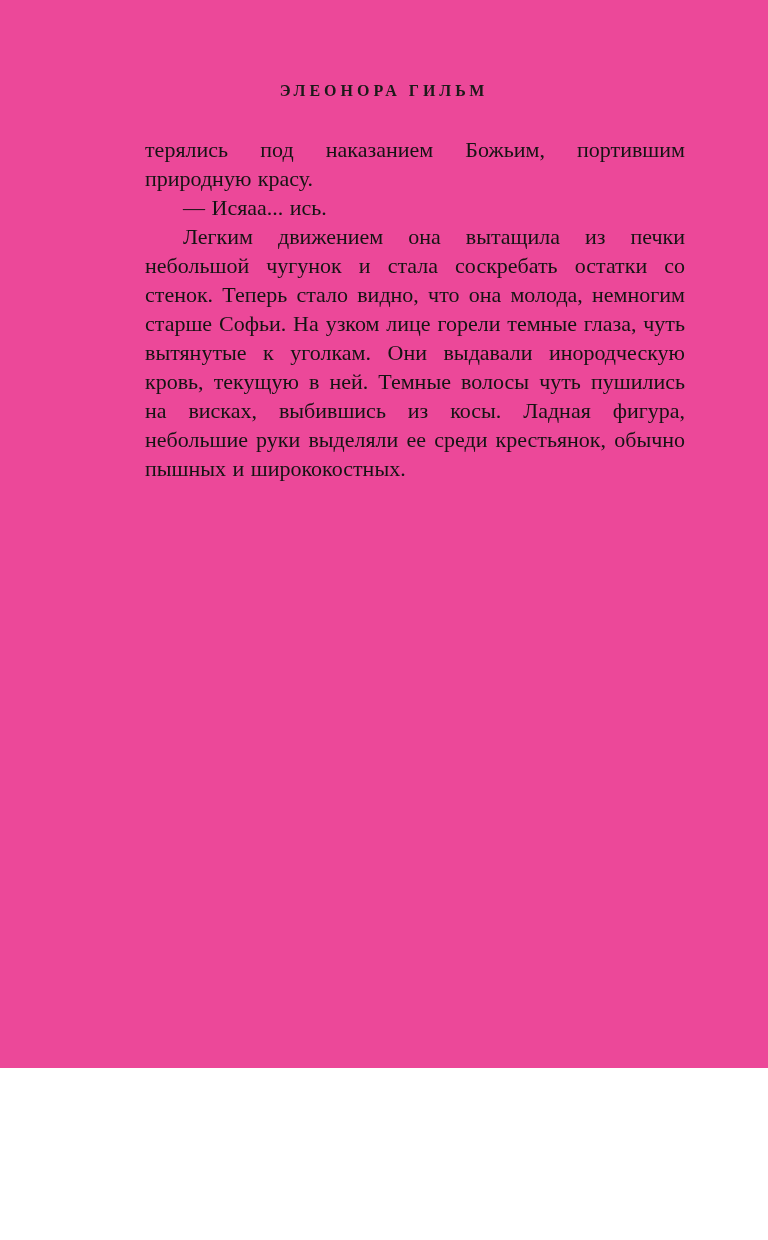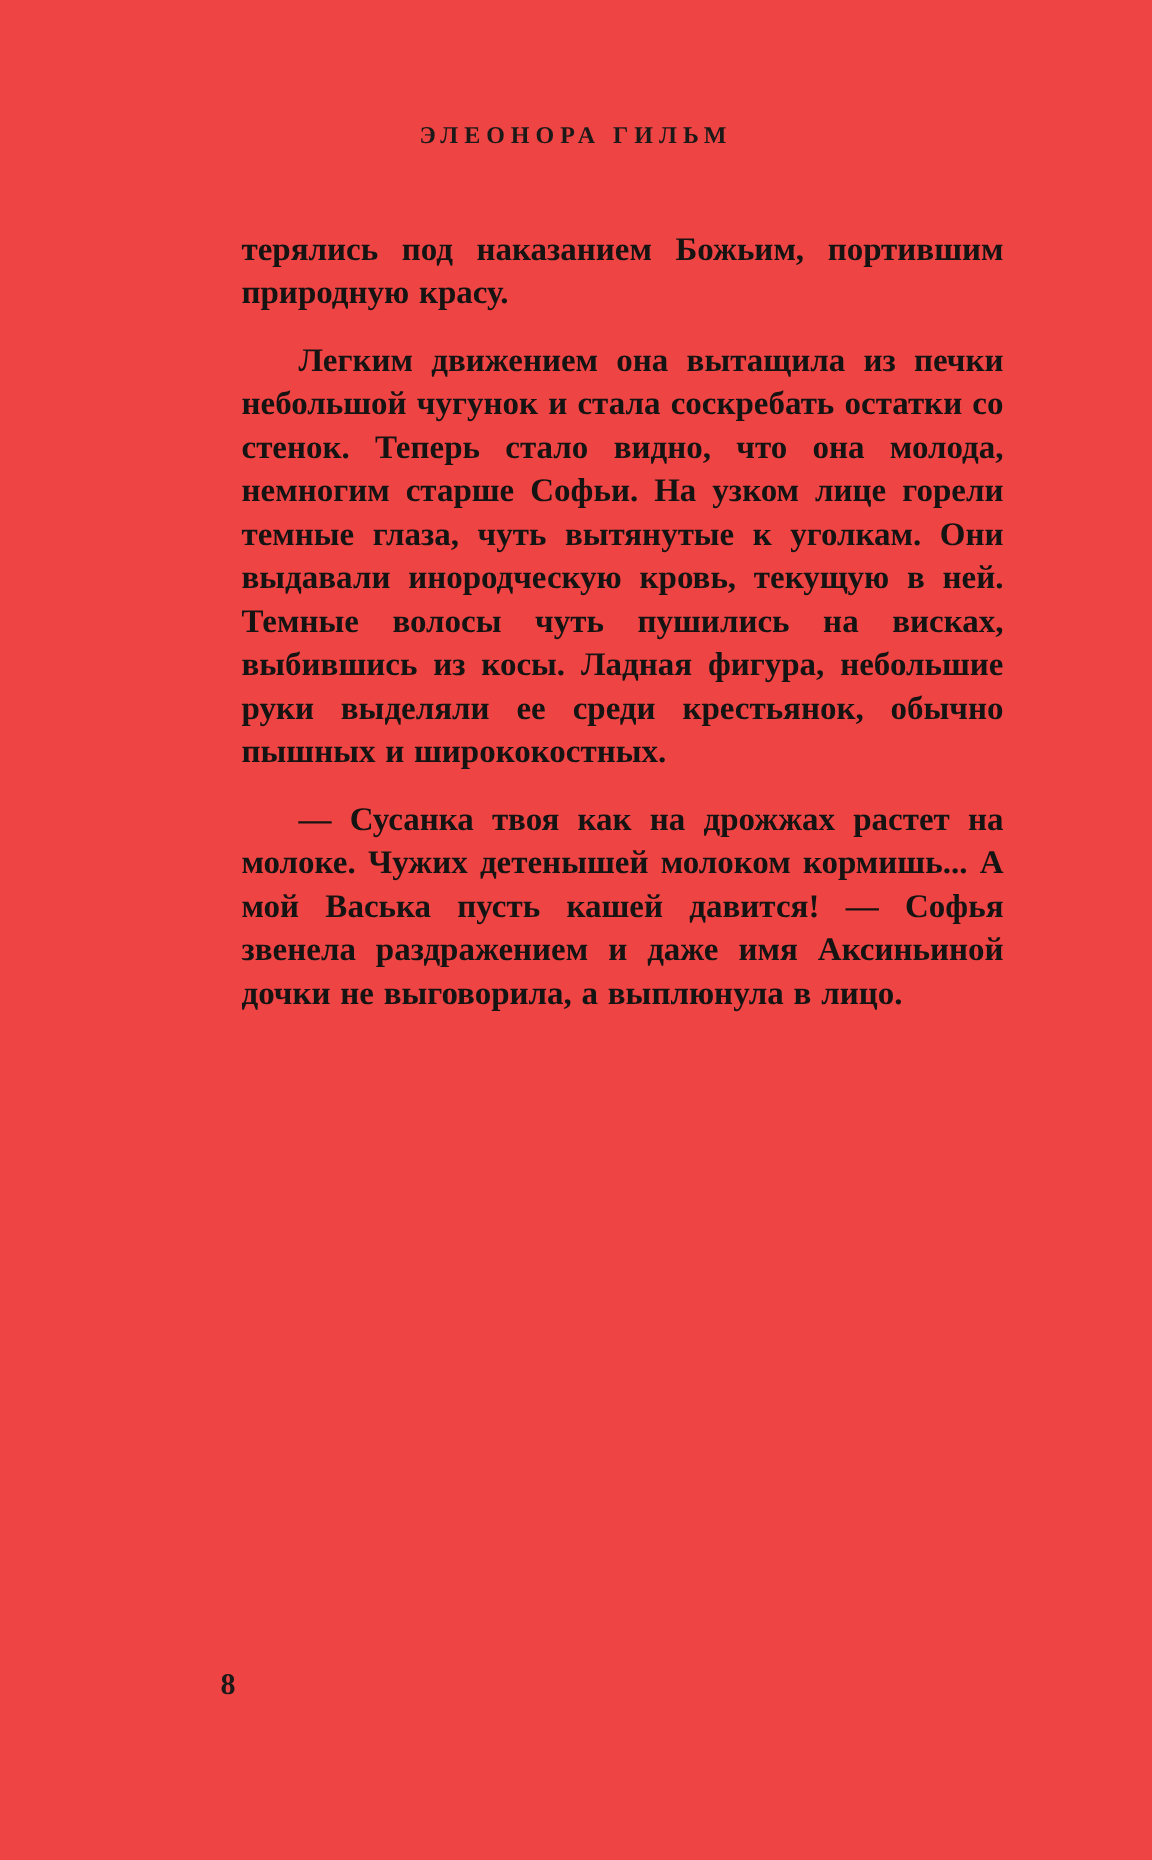--- a/index.html
+++ b/index.html
@@ -3,22 +3,22 @@
 <meta charset="utf-8">
 <style>
   html, body {
     margin: 0;
     padding: 0;
     background: #ffffff;
   }
   .book-page {
     position: relative;
     width: 768px;
-    height: 1240px;
-    background: #ef4444;
+    height: 1068px;
+    background: #ec4899;
     font-family: "Liberation Serif", "DejaVu Serif", serif;
     color: #151413;
     overflow: hidden;
   }
   .running-head {
     position: absolute;
     top: 82px;
     left: 0;
     right: 0;
     text-align: center;
@@ -27,25 +27,25 @@
     letter-spacing: 4px;
     color: #1b1a18;
   }
   .text-block {
     position: absolute;
     top: 135px;
     left: 145px;
     width: 540px;
   }
   .text-block p {
-    margin: 16px;
+    margin: 0;
     padding: 0;
     font-size: 22px;
     line-height: 29px;
-    font-weight: 700;
+    font-weight: 400;
     text-align: justify;
     text-indent: 38px;
     word-spacing: 1px;
   }
   .text-block p.continuation {
     text-indent: 0;
   }
   .page-number {
     position: absolute;
     left: 147px;
@@ -57,19 +57,19 @@
 </style>
 </head>
 <body>
 
 <div class="book-page">
 
   <div class="running-head">ЭЛЕОНОРА ГИЛЬМ</div>
 
   <div class="text-block">
     <p class="continuation">терялись под наказанием Божьим, портившим природную красу.</p>
+    <p>— Исяаа... ись.</p>
     <p>Легким движением она вытащила из печки небольшой чугунок и стала соскребать остатки со стенок. Теперь стало видно, что она молода, немногим старше Софьи. На узком лице горели темные глаза, чуть вытянутые к уголкам. Они выдавали инородческую кровь, текущую в ней. Темные волосы чуть пушились на висках, выбившись из косы. Ладная фигура, небольшие руки выделяли ее среди крестьянок, обычно пышных и ширококостных.</p>
-    <p>— Сусанка твоя как на дрожжах растет на молоке. Чужих детенышей молоком кормишь... А мой Васька пусть кашей давится! — Софья звенела раздражением и даже имя Аксиньиной дочки не выговорила, а выплюнула в лицо.</p>
   </div>
 
   <div class="page-number">8</div>
 
 </div>
 
 </body></html>

